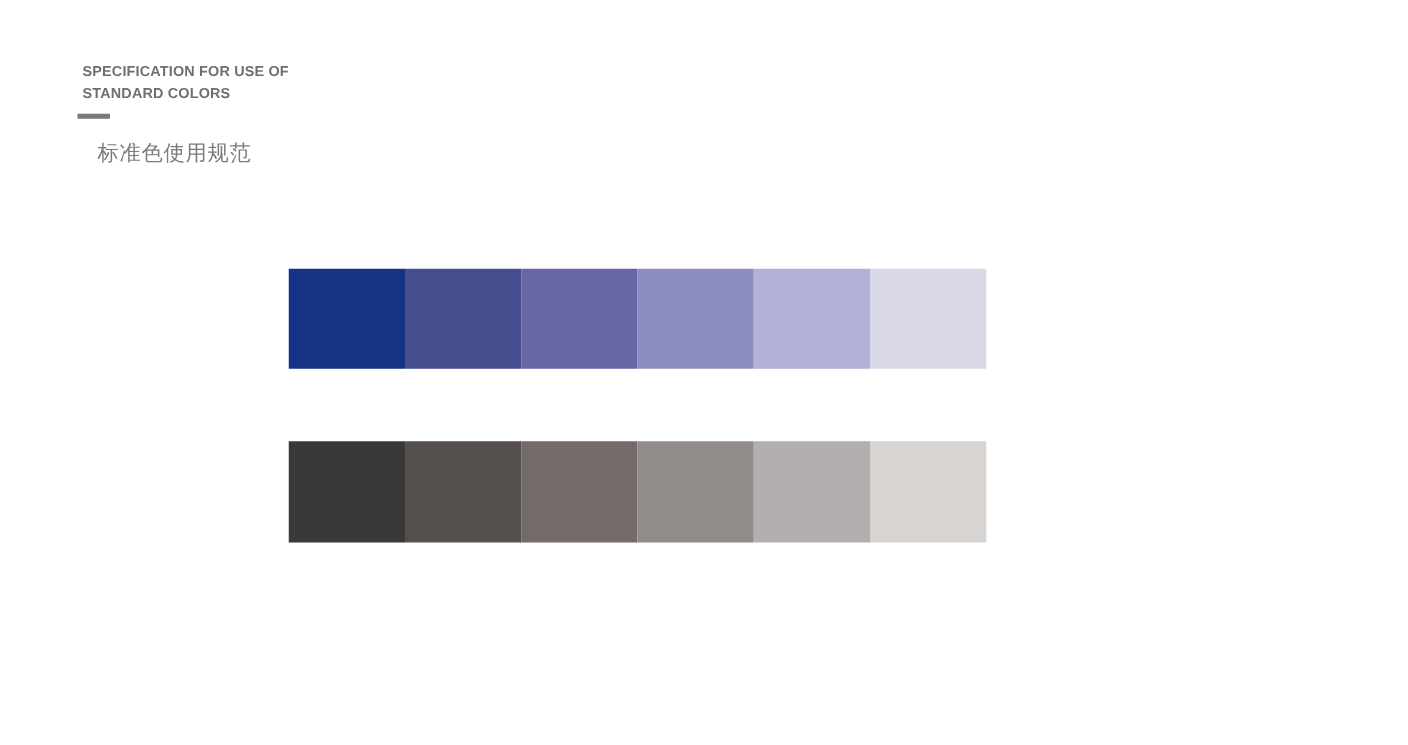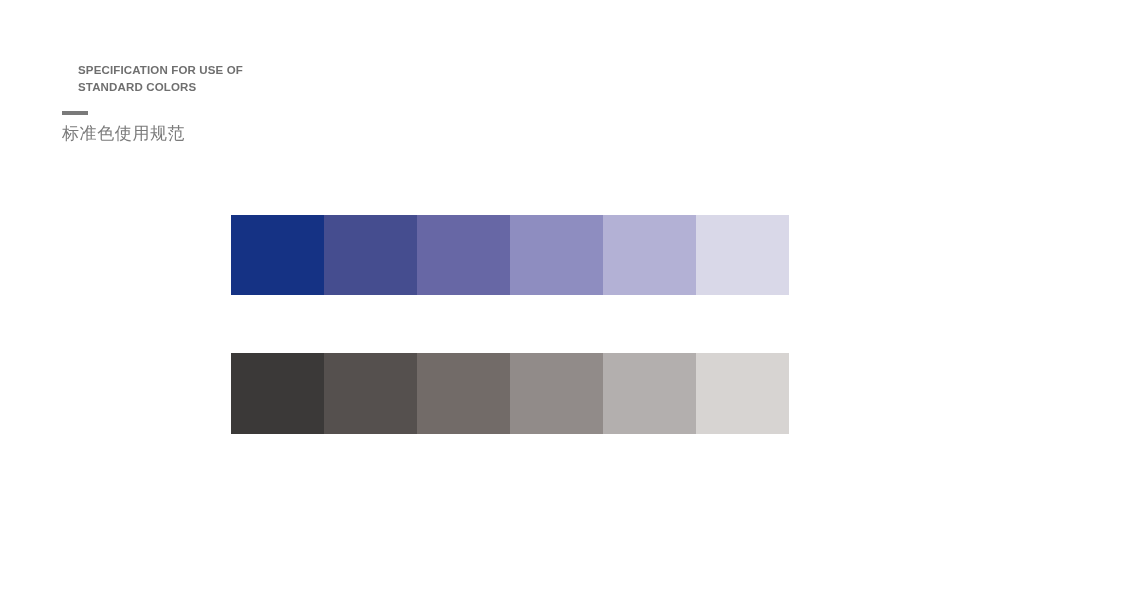--- a/index.html
+++ b/index.html
@@ -28,37 +28,37 @@
     left: 62px;
     top: 46px;
     width: 420px;
   }
   .title-en {
     font-size: 11.5px;
     font-weight: bold;
     line-height: 16.5px;
     letter-spacing: 0.15px;
     color: #6f6f6f;
-    margin: 16px;
+    margin: 4px;
     white-space: pre-line;
   }
   .title-rule {
     width: 26px;
     height: 4px;
     background: #7a7a7a;
     margin-top: 8px;
     margin-bottom: 6px;
   }
   .title-cn {
     font-size: 17px;
     font-weight: normal;
     line-height: 24px;
     letter-spacing: 0.6px;
     color: #7b7b7b;
-    margin: 0;
+    margin: 16px;
     font-family: "DejaVu Sans", "Liberation Sans", sans-serif;
   }
 
   
   .palette {
     position: absolute;
     left: 231px;
     display: flex;
     flex-direction: row;
     width: 558px;

